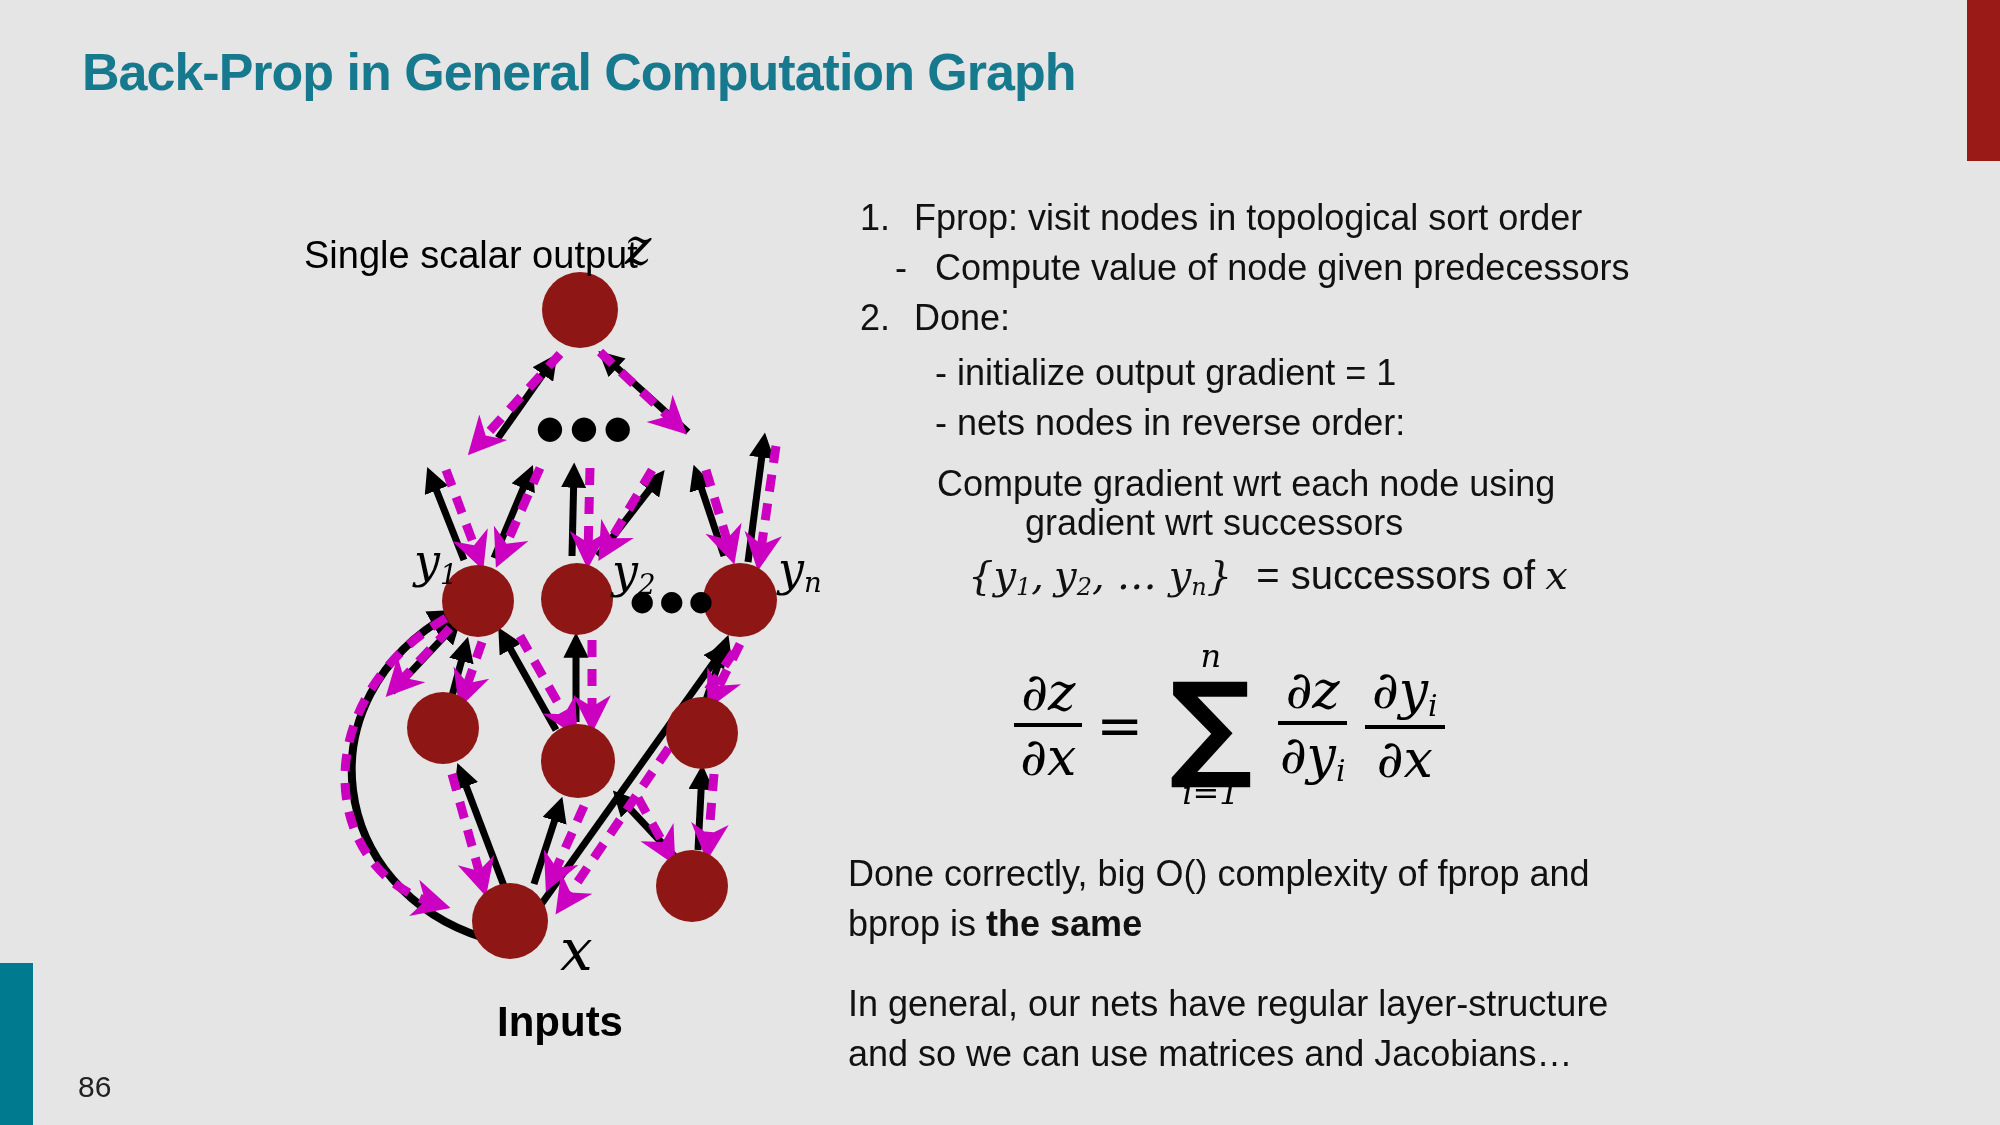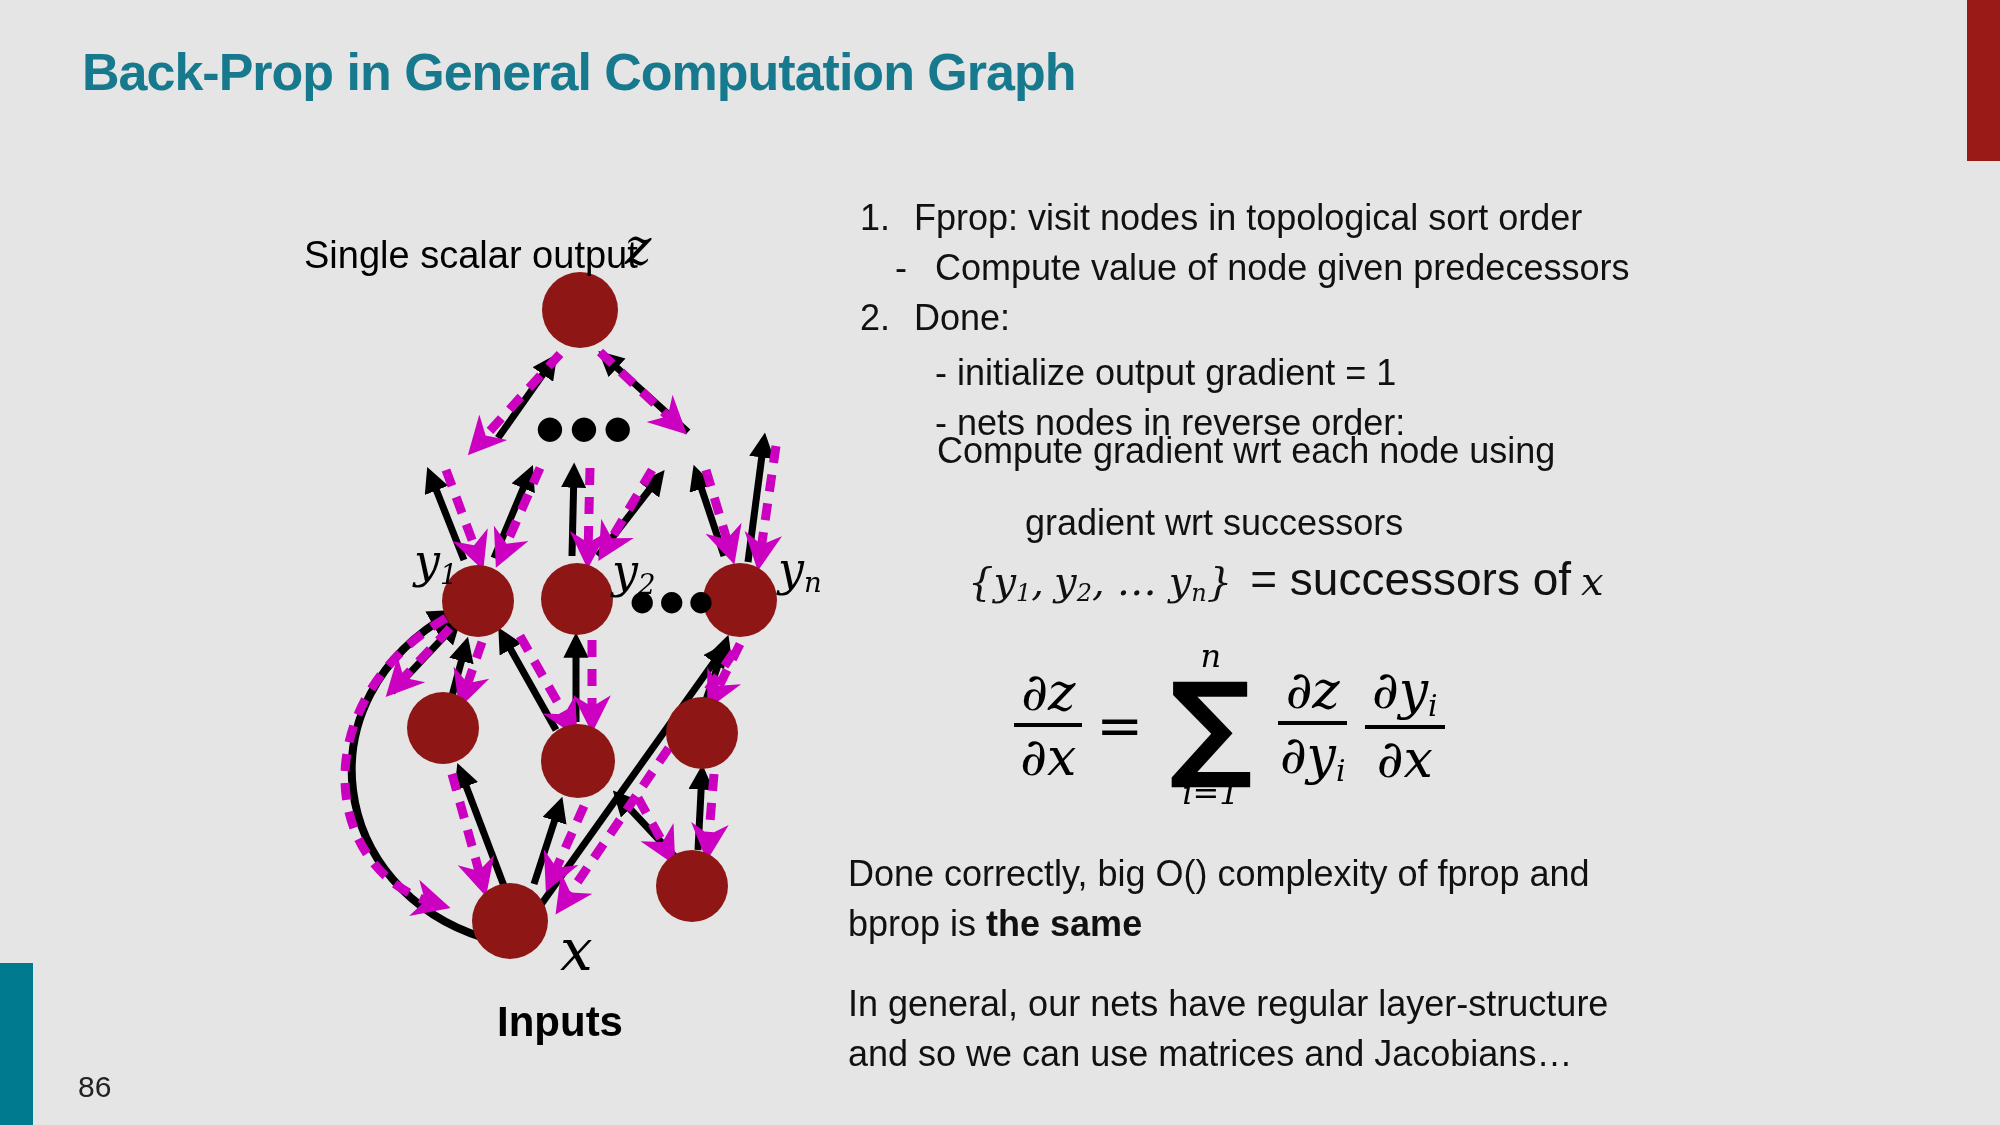--- a/index.html
+++ b/index.html
@@ -20,21 +20,21 @@
         font-family:"DejaVu Serif",serif;font-style:italic;font-size:52px;line-height:1.05;}
   .frac .num{border-bottom:4px solid #000;padding:0 7px 3px;}
   .frac .den{padding-top:3px;}
   .fsub{font-size:30px;font-style:italic;vertical-align:-8px;}
   .eqls{font-family:"DejaVu Serif",serif;font-size:56px;margin:0 14px;}
   .sumblock{display:inline-flex;flex-direction:column;align-items:center;margin:0 12px;}
   .sumblock .lim{font-family:"DejaVu Serif",serif;font-style:italic;font-size:32px;line-height:1.1;}
   .sumblock .sigma{font-family:"DejaVu Sans",sans-serif;font-weight:bold;font-size:116px;line-height:0.88;}
   .setline{display:flex;align-items:baseline;white-space:nowrap;}
   .setline .m{font-family:"DejaVu Serif",serif;font-style:italic;font-size:40px;}
-  .setline .s{font-size:46px;margin:0 10px 0 18px;}
+  .setline .s{font-size:40px;margin:0 10px 0 24px;}
   b{font-weight:bold;}
 </style>
 </head>
 <body>
 
 <div class="slide">
 
   <div class="bar" style="right:0;top:0;width:33px;height:161px;background:#991a17;"></div>
   <div class="bar" style="left:0;top:963px;width:33px;height:162px;background:#007a8e;"></div>
 
@@ -133,21 +133,21 @@
     <span class="num-col">1.</span><span>Fprop: visit nodes in topological sort order</span>
   </div>
   <div class="abs body-text" style="left:895px;top:250px;">
     <span>-</span><span style="display:inline-block;width:28px;"></span><span>Compute value of node given predecessors</span>
   </div>
   <div class="abs body-text" style="left:860px;top:300px;">
     <span class="num-col">2.</span><span>Done:</span>
   </div>
   <div class="abs body-text" style="left:935px;top:355px;">- initialize output gradient = 1</div>
   <div class="abs body-text" style="left:935px;top:405px;">- nets nodes in reverse order:</div>
-  <div class="abs body-text" style="left:937px;top:433px;text-align:right;">Compute gradient wrt each node using</div>
+  <div class="abs body-text" style="left:937px;top:466px;text-align:right;">Compute gradient wrt each node using</div>
   <div class="abs body-text" style="left:1025px;top:505px;">gradient wrt successors</div>
 
   <div class="abs setline" style="left:968px;top:552px;">
     <span class="m">{</span>
     <span class="m"><span>y</span><span class="sub">1</span><span>,</span></span>
     <span class="m" style="margin-left:10px;"><span>y</span><span class="sub">2</span><span>,</span></span>
     <span class="m" style="margin-left:12px;">…</span>
     <span class="m" style="margin-left:12px;"><span>y</span><span class="sub">n</span></span>
     <span class="m">}</span>
     <span class="s">= successors of</span>

